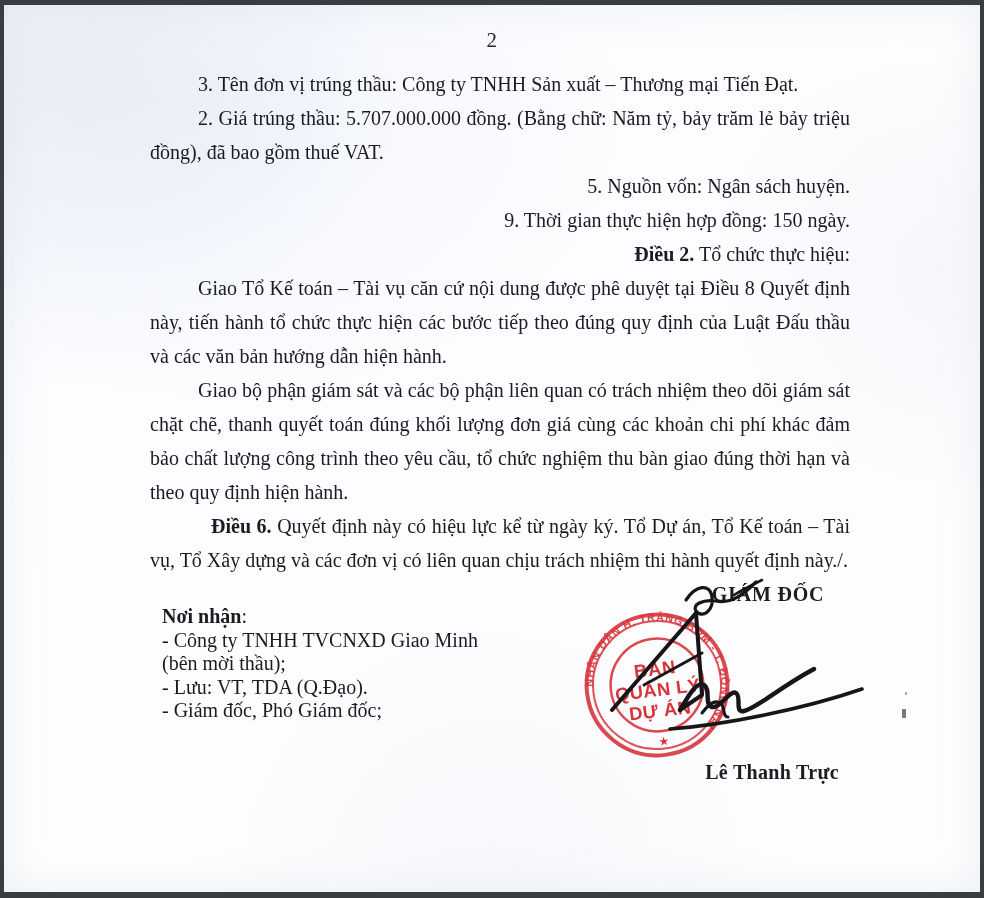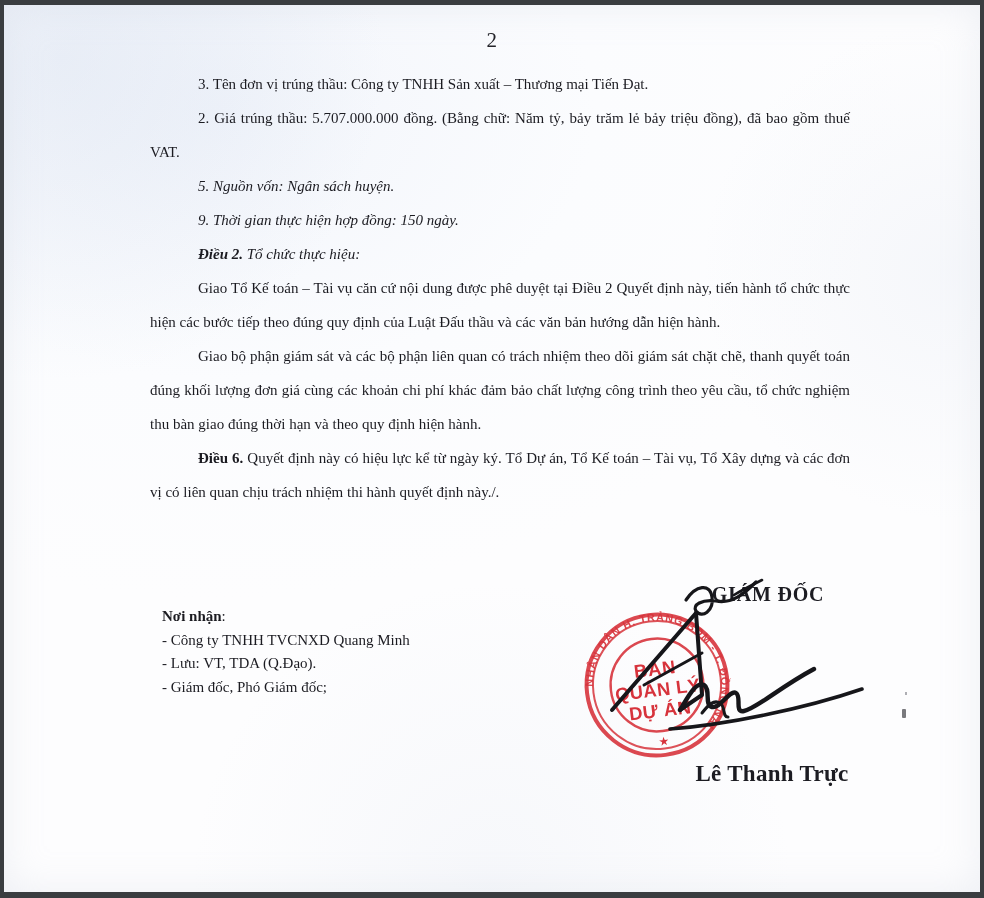--- a/index.html
+++ b/index.html
@@ -54,46 +54,46 @@
     font-size: 21px;
     letter-spacing: 0.5px;
     color: #232329;
   }
 
   .body-text {
     position: absolute;
     left: 146px;
     top: 62px;
     width: 700px;
-    font-size: 15px;
+    font-size: 20px;
     line-height: 34px;
     color: #1b1b21;
   }
   .body-text p {
     margin: 0;
     text-indent: 48px;
     text-align: justify;
     text-justify: inter-word;
   }
-  .body-text p.no-just { text-align: left; font-style: italic; }
-  .body-text b { font-weight: 700; }
+  .body-text p.no-just { text-align: right; }
+  .body-text b { font-weight: 700; margin-left: 13px; }
 
   
   .footer {
     position: absolute;
     left: 0;
     top: 578px;
     width: 100%;
     height: 230px;
   }
   .recipients {
     position: absolute;
     left: 158px;
     top: 22px;
-    font-size: 15px;
+    font-size: 20px;
     line-height: 23.5px;
     color: #1b1b21;
   }
   .recipients .rtitle { font-weight: 700; }
   .recipients .rline { white-space: nowrap; }
 
   .sign-block {
     position: absolute;
     left: 600px;
     top: 0;
@@ -104,21 +104,21 @@
     font-size: 20px;
     font-weight: 700;
     letter-spacing: 0.8px;
     margin-left: 28px;
   }
   .sign-name {
     position: absolute;
     top: 178px;
     left: 0;
     width: 100%;
-    font-size: 23px;
+    font-size: 20px;
     font-weight: 700;
     letter-spacing: 0.3px;
     margin-left: 18px;
   }
 
   
   .seal {
     position: absolute;
     left: 573px;
     top: 600px;
@@ -172,31 +172,32 @@
       <div class="page-number">2</div>
 
       <div class="body-text">
         <p>3. Tên đơn vị trúng thầu: Công ty TNHH Sản xuất – Thương mại Tiến Đạt.</p>
         <p>2. Giá trúng thầu: 5.707.000.000 đồng. (Bằng chữ: Năm tỷ, bảy trăm lẻ bảy triệu đồng), đã bao gồm thuế VAT.</p>
         <p class="no-just">5. Nguồn vốn: Ngân sách huyện.</p>
         <p class="no-just">9. Thời gian thực hiện hợp đồng: 150 ngày.</p>
 
         <p class="no-just"><b>Điều 2.</b><span> Tổ chức thực hiệu:</span></p>
 
-        <p>Giao Tổ Kế toán – Tài vụ căn cứ nội dung được phê duyệt tại Điều 2 Quyết định này, tiến hành tổ chức thực hiện các bước tiếp theo đúng quy định của Luật Đấu thầu và các văn bản hướng dẫn hiện hành.</p>
+        <p>Giao Tổ Kế toán – Tài vụ căn cứ nội dung được phê duyệt tại Điều 8 Quyết định này, tiến hành tổ chức thực hiện các bước tiếp theo đúng quy định của Luật Đấu thầu và các văn bản hướng dẫn hiện hành.</p>
         <p>Giao bộ phận giám sát và các bộ phận liên quan có trách nhiệm theo dõi giám sát chặt chẽ, thanh quyết toán đúng khối lượng đơn giá cùng các khoản chi phí khác đảm bảo chất lượng công trình theo yêu cầu, tổ chức nghiệm thu bàn giao đúng thời hạn và theo quy định hiện hành.</p>
 
         <p><b>Điều 6.</b><span> Quyết định này có hiệu lực kể từ ngày ký. Tổ Dự án, Tổ Kế toán – Tài vụ, Tổ Xây dựng và các đơn vị có liên quan chịu trách nhiệm thi hành quyết định này./.</span></p>
       </div>
 
       <div class="footer">
 
         <div class="recipients">
           <div class="rline"><span class="rtitle">Nơi nhận</span><span>:</span></div>
-          <div class="rline">- Công ty TNHH TVCNXD Quang Minh</div>
+          <div class="rline">- Công ty TNHH TVCNXD Giao Minh</div>
+          <div class="rline">(bên mời thầu);</div>
           <div class="rline">- Lưu: VT, TDA (Q.Đạo).</div>
           <div class="rline">- Giám đốc, Phó Giám đốc;</div>
         </div>
 
         <div class="sign-block">
           <div class="sign-title">GIÁM ĐỐC</div>
           <div class="sign-name">Lê Thanh Trực</div>
         </div>
       </div>
 

